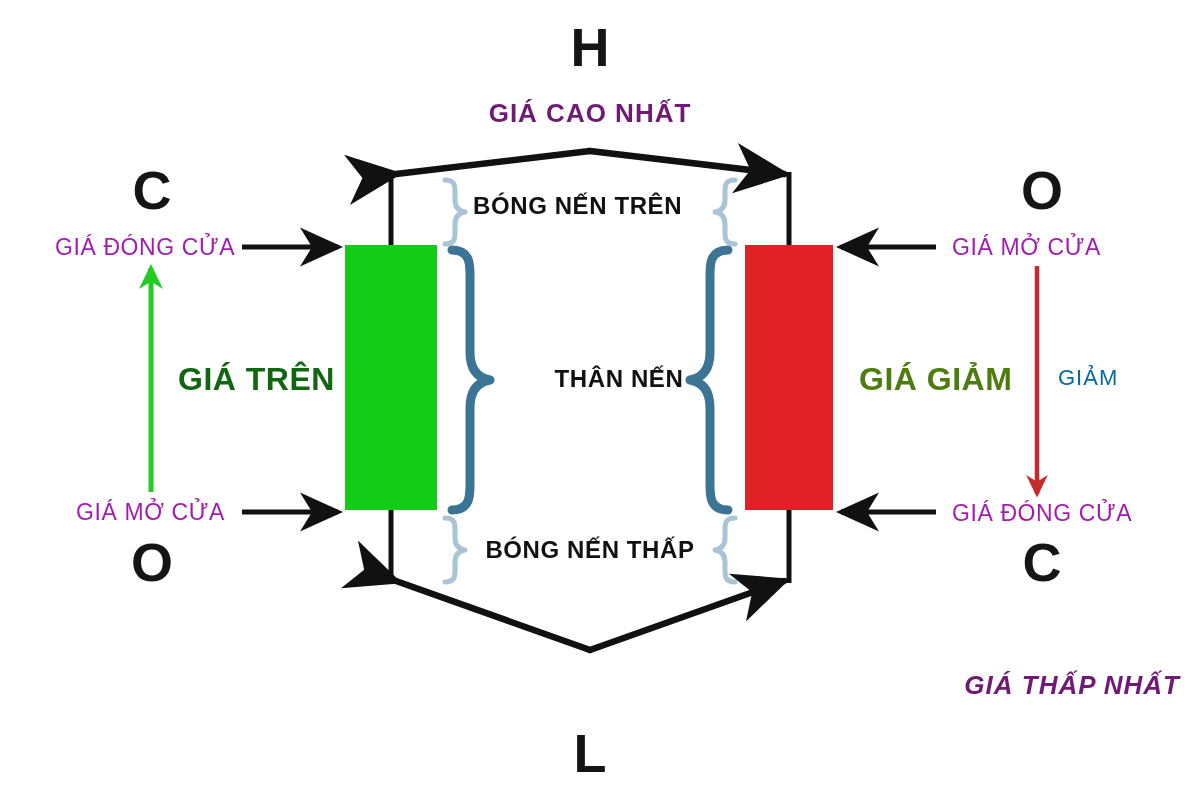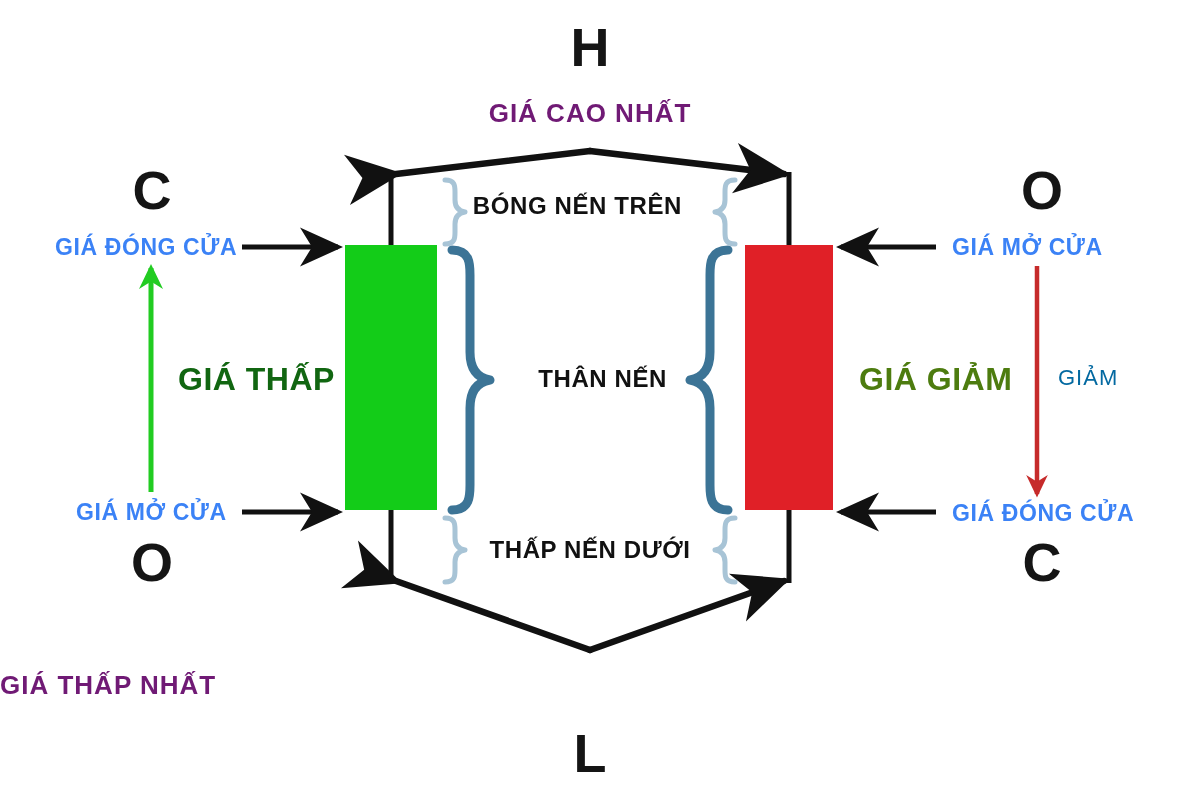--- a/index.html
+++ b/index.html
@@ -30,22 +30,22 @@
     font-size: 54px;
     font-weight: 700;
     color: #151515;
     letter-spacing: 0px;
     line-height: 1;
     white-space: nowrap;
     text-align: center;
   }
   .label-dark {
     font-size: 23px;
-    font-weight: 700;
-    color: #3b82f6;
+    font-weight: 400;
+    color: #a21caf;
     letter-spacing: 0.6px;
     white-space: nowrap;
     line-height: 1;
   }
   .label-black {
     font-size: 24px;
     font-weight: 700;
     color: #111111;
     letter-spacing: 0.6px;
     white-space: nowrap;
@@ -164,37 +164,37 @@
                C721,551 725,554 725,562 L725,570 C725,576 725,582 735,582"></path>
     </g>
   </svg>
 
   <div class="candle-body" style="left:345px; top:245px; width:92px; height:265px; background:#13CC18;"></div>
   <div class="candle-body" style="left:745px; top:245px; width:88px; height:265px; background:#E02027;"></div>
 
   <div class="abs ohlc-letter" style="left:540px; top:20px; width:100px;">H</div>
   <div class="abs label-big-dark" style="left:0px; top:100px; width:1180px; text-align:center;">GIÁ CAO NHẤT</div>
 
-  <div class="abs label-big-dark" style="left:0px; top:672px; width:1180px; text-align:left;">GIÁ THẤP NHẤT</div>
+  <div class="abs label-big-dark" style="left:0px; top:672px; width:1180px; text-align:right;font-style:italic;">GIÁ THẤP NHẤT</div>
   <div class="abs ohlc-letter" style="left:540px; top:726px; width:100px;">L</div>
 
   <div class="abs ohlc-letter" style="left:110px; top:163px; width:84px;">C</div>
   <div class="abs label-dark" style="left:55px; top:236px;">GIÁ ĐÓNG CỬA</div>
 
-  <div class="abs trend-up" style="left:178px; top:363px; color:#116611;">GIÁ THẤP</div>
+  <div class="abs trend-up" style="left:178px; top:363px; color:#116611;">GIÁ TRÊN</div>
 
   <div class="abs label-dark" style="left:76px; top:501px;">GIÁ MỞ CỬA</div>
   <div class="abs ohlc-letter" style="left:110px; top:535px; width:84px;">O</div>
 
   <div class="abs ohlc-letter" style="left:1000px; top:163px; width:84px;">O</div>
   <div class="abs label-dark" style="left:952px; top:236px;">GIÁ MỞ CỬA</div>
 
   <div class="abs trend-down" style="left:859px; top:363px; color:#4d7c0f;">GIÁ GIẢM</div>
   <div class="abs small-gray" style="left:1058px; top:367px;">GIẢM</div>
 
   <div class="abs label-dark" style="left:952px; top:502px;">GIÁ ĐÓNG CỬA</div>
   <div class="abs ohlc-letter" style="left:1000px; top:535px; width:84px;">C</div>
 
-  <div class="abs label-black" style="left:442px; top:194px; width:240px; text-align:right;">BÓNG NẾN TRÊN</div>
-  <div class="abs label-black" style="left:487px; top:367px; width:180px; text-align:right;">THÂN NẾN</div>
-  <div class="abs label-black" style="left:470px; top:538px; width:240px; text-align:center;">THẤP NẾN DƯỚI</div>
+  <div class="abs label-black" style="left:473px; top:194px; width:240px; text-align:left;">BÓNG NẾN TRÊN</div>
+  <div class="abs label-black" style="left:529px; top:367px; width:180px; text-align:center;">THÂN NẾN</div>
+  <div class="abs label-black" style="left:470px; top:538px; width:240px; text-align:center;">BÓNG NẾN THẤP</div>
 
 </div>
 
 </body></html>

